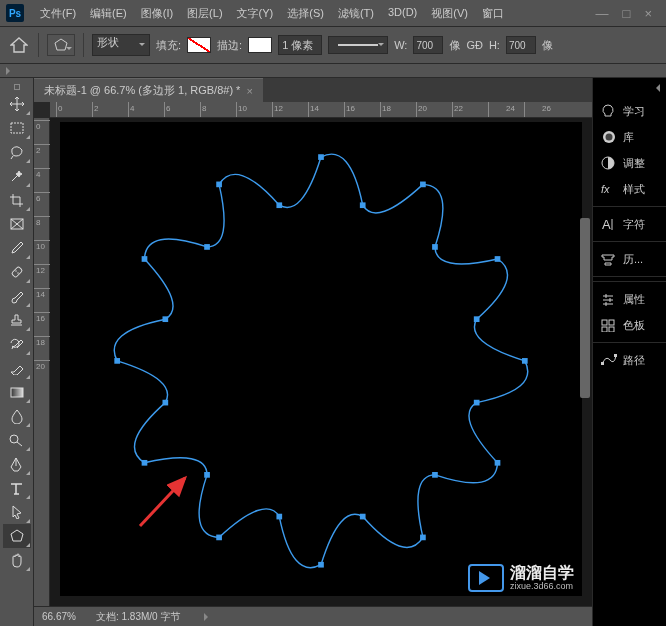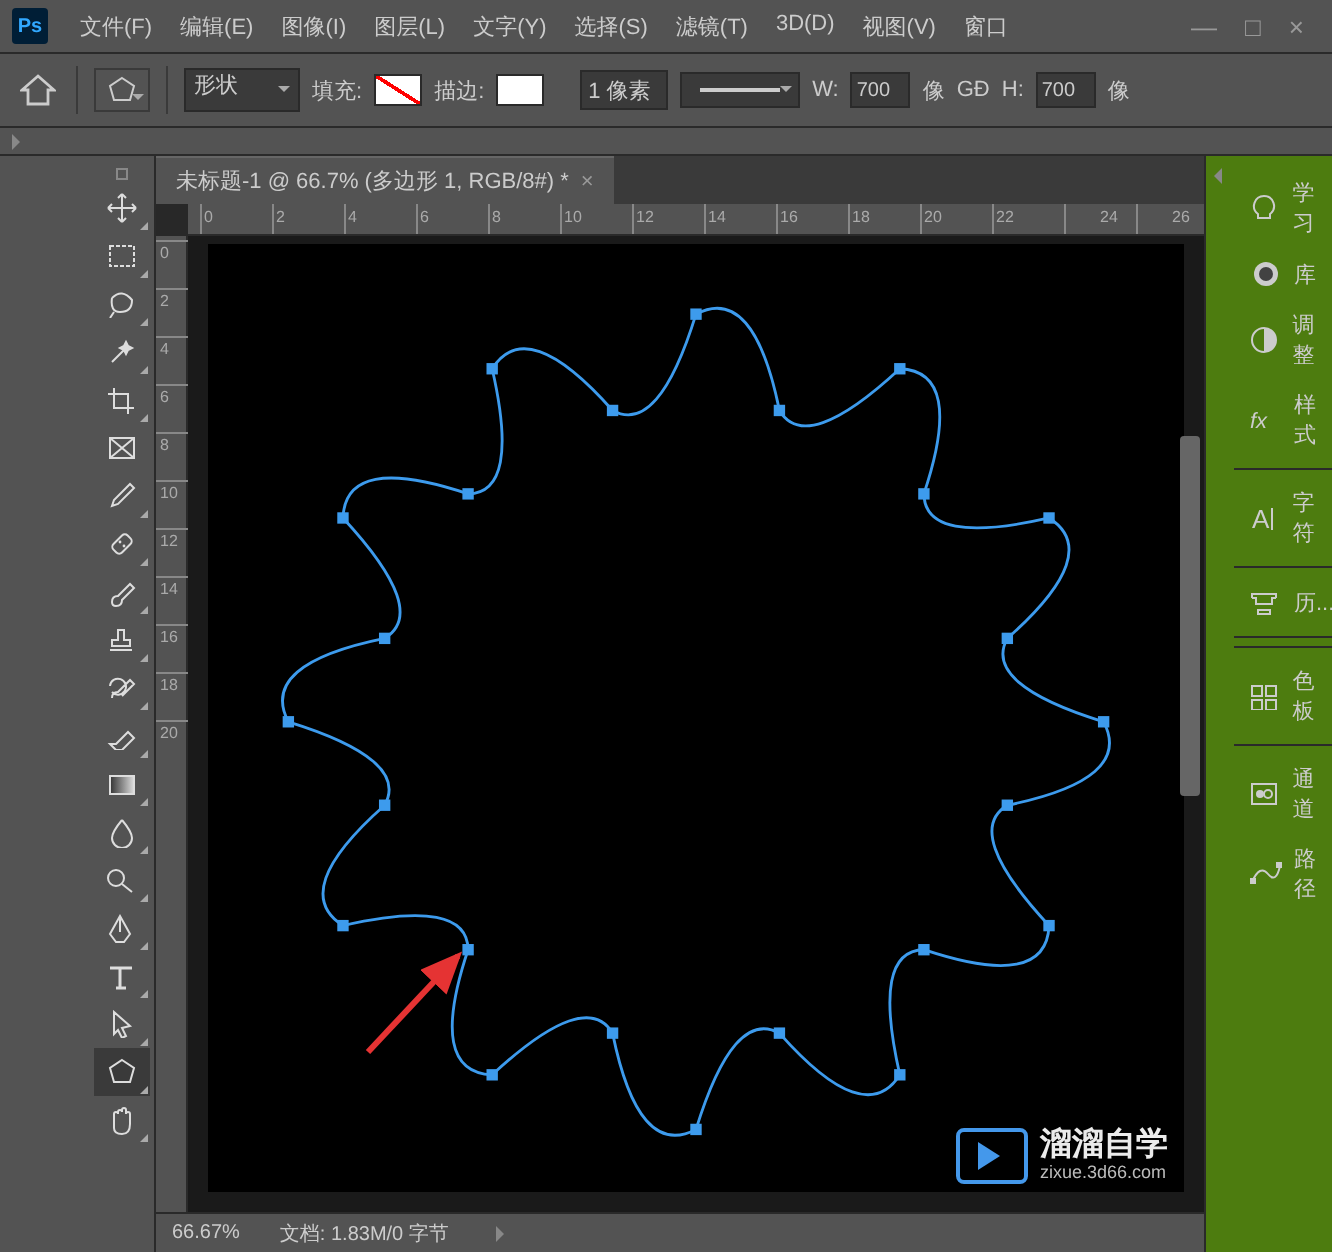--- a/index.html
+++ b/index.html
@@ -19,32 +19,32 @@
 .tool-preset { width: 28px; height: 22px; border: 1px solid #3a3a3a; display: flex; align-items: center; justify-content: center; position: relative; }
 .tool-preset::after { content: ""; position: absolute; right: 2px; bottom: 2px; border: 3px solid transparent; border-top-color: #aaa; }
 .divider { width: 1px; height: 24px; background: #3a3a3a; margin: 0 2px; }
 .mode-select { width: 58px; height: 22px; background: #3a3a3a; border: 1px solid #2a2a2a; display: flex; padding: 0 4px; position: relative; }
 .mode-select::after { content:""; position:absolute; right:4px; top:8px; border:3px solid transparent; border-top-color:#aaa;}
 .opt-label { font-size: 11px; }
 .swatch { width: 24px; height: 16px; border: 1px solid #2a2a2a; position: relative; cursor:pointer;}
 .swatch-fill { background:#fff; }
 .swatch-fill::before { content:""; position:absolute; left:0; top:0; right:0; bottom:0; background:linear-gradient(to top right, transparent 46%, #f00 46%, #f00 54%, transparent 54%);}
 .swatch-stroke { background:#fff; }
-.px-input { width:44px; height:20px; background:#3a3a3a; border:1px solid #2a2a2a; color:#ccc; padding:0 3px; font-size:11px;margin-left:12px;}
+.px-input { width:44px; height:20px; background:#3a3a3a; border:1px solid #2a2a2a; color:#ccc; padding:0 3px; font-size:11px;}
 .stroke-style { width:60px; height:18px; border:1px solid #2a2a2a; background:#3a3a3a; display:flex; align-items:center; justify-content:center; position:relative;}
 .stroke-style::after{content:""; position:absolute; right:3px; top:6px; border:3px solid transparent; border-top-color:#aaa;}
 .stroke-line{ width:40px; height:2px; background:#ccc;}
 .wh-input { width:30px; height:18px; background:#3a3a3a; border:1px solid #2a2a2a; color:#ccc; padding:0 2px; font-size:10px;}
 
 
 .toprow2 { height:14px; border-bottom:1px solid #2a2a2a; padding-left:6px; display:flex; align-items:center;}
 .tri{ width:0;height:0; border:4px solid transparent; border-left-color:#888;}
 
 
-.main { display:flex; height: 548px; margin-left: 44px; }
+.main { display:flex; height: 548px; }
 
 
 .toolbox { width: 34px; background:#535353; border-right:1px solid #2a2a2a; display:flex; flex-direction:column; align-items:center; padding-top:4px; gap:0;}
 .tool { width:28px; height:24px; display:flex; align-items:center; justify-content:center; cursor:pointer; position:relative; color:#ddd; font-size:14px;}
 .tool.active { background:#3a3a3a; }
 .tool .corner{ position:absolute; right:1px; bottom:1px; width:0;height:0; border:2px solid transparent; border-right-color:#aaa; border-bottom-color:#aaa;}
 .twocol{width:6px;height:6px;border:1px solid #888; margin:2px auto;}
 
 
 .docarea { flex:1; background:#282828; display:flex; flex-direction:column; position:relative;}
@@ -59,21 +59,21 @@
 .ruler-v .tick{position:absolute; left:0; width:16px; height:1px; background:#888;}
 .ruler-v .lbl{position:absolute; left:2px; writing-mode:horizontal-tb;}
 .canvas { flex:1; background:#1a1a1a; position:relative; overflow:hidden;}
 .artboard { position:absolute; left:10px; top:4px; right:10px; bottom:10px; background:#000;}
 .shape-svg{position:absolute; left:0; top:0; width:100%; height:100%;}
 .arrow-annot{ position:absolute; left:70px; bottom:60px; pointer-events:none;}
 .statusbar{ height:20px; background:#535353; border-top:1px solid #2a2a2a; display:flex; align-items:center; padding:0 8px; gap:20px; font-size:10px;}
 .statusbar .tri2{width:0;height:0;border:4px solid transparent;border-left-color:#888; margin-left:4px;}
 
 
-.rightpanels{ width:64px; background:#4d7c0f; border-left:1px solid #2a2a2a; display:flex; flex-direction:row; padding-top:6px;}
+.rightpanels{ width:74px; background:#000000; border-left:1px solid #2a2a2a; display:flex; flex-direction:column; padding-top:6px;}
 .panel-collapse{ height:14px; display:flex; justify-content:flex-end; padding-right:6px;}
 .panel-collapse .tri3{width:0;height:0;border:4px solid transparent;border-right-color:#888;}
 .panel-item{ display:flex; align-items:center; gap:6px; padding:5px 8px; cursor:pointer;}
 .panel-icon{ width:16px; height:16px; display:flex; align-items:center; color:#ccc; font-size:13px;}
 .panel-sep2{ height:1px; background:#2a2a2a; margin:4px 0;}
 
 
 .vscroll{ position:absolute; right:2px; top:100px; width:10px; height:180px; background:#666; border-radius:2px;}
 
 
@@ -460,41 +460,39 @@
               <path d="M1 4h2v3h8V4h2M1 4V2h12v2M4 10h6v2H4z" stroke="#ccc" fill="none"></path>
             </svg>
           </span>
           <span>历...</span>
         </div>
         <div class="panel-sep2"></div>
         <div class="panel-sep2"></div>
         <div class="panel-item">
           <span class="panel-icon">
             <svg width="14" height="13">
+              <path d="M2 3h10M2 7h10M2 11h10M5 1v4M9 5v4M5 9v4" stroke="#ccc"></path>
+            </svg>
+          </span>
+          <span>属性</span>
+        </div>
+        <div class="panel-item">
+          <span class="panel-icon">
+            <svg width="14" height="13">
               <rect x="1" y="1" width="5" height="5" stroke="#ccc" fill="none"></rect>
               <rect x="8" y="1" width="5" height="5" stroke="#ccc" fill="none"></rect>
               <rect x="1" y="8" width="5" height="5" stroke="#ccc" fill="none"></rect>
               <rect x="8" y="8" width="5" height="5" stroke="#ccc" fill="none"></rect>
             </svg>
           </span>
           <span>色板</span>
         </div>
         <div class="panel-sep2"></div>
         <div class="panel-item">
           <span class="panel-icon">
-            <svg width="15" height="13">
-              <rect x="1" y="1" width="12" height="10" stroke="#ccc" fill="none"></rect>
-              <circle cx="5" cy="6" r="2" fill="#ccc"></circle>
-              <circle cx="9" cy="6" r="2" fill="none" stroke="#ccc"></circle>
-            </svg>
-          </span>
-          <span>通道</span>
-        </div>
-        <div class="panel-item">
-          <span class="panel-icon">
             <svg width="16" height="12">
               <path d="M1 10 Q5 1 9 6 T15 2" stroke="#ccc" fill="none"></path>
               <rect x="0" y="8" width="3" height="3" fill="#ccc"></rect>
               <rect x="13" y="0" width="3" height="3" fill="#ccc"></rect>
             </svg>
           </span>
           <span>路径</span>
         </div>
       </div>
   </div>

